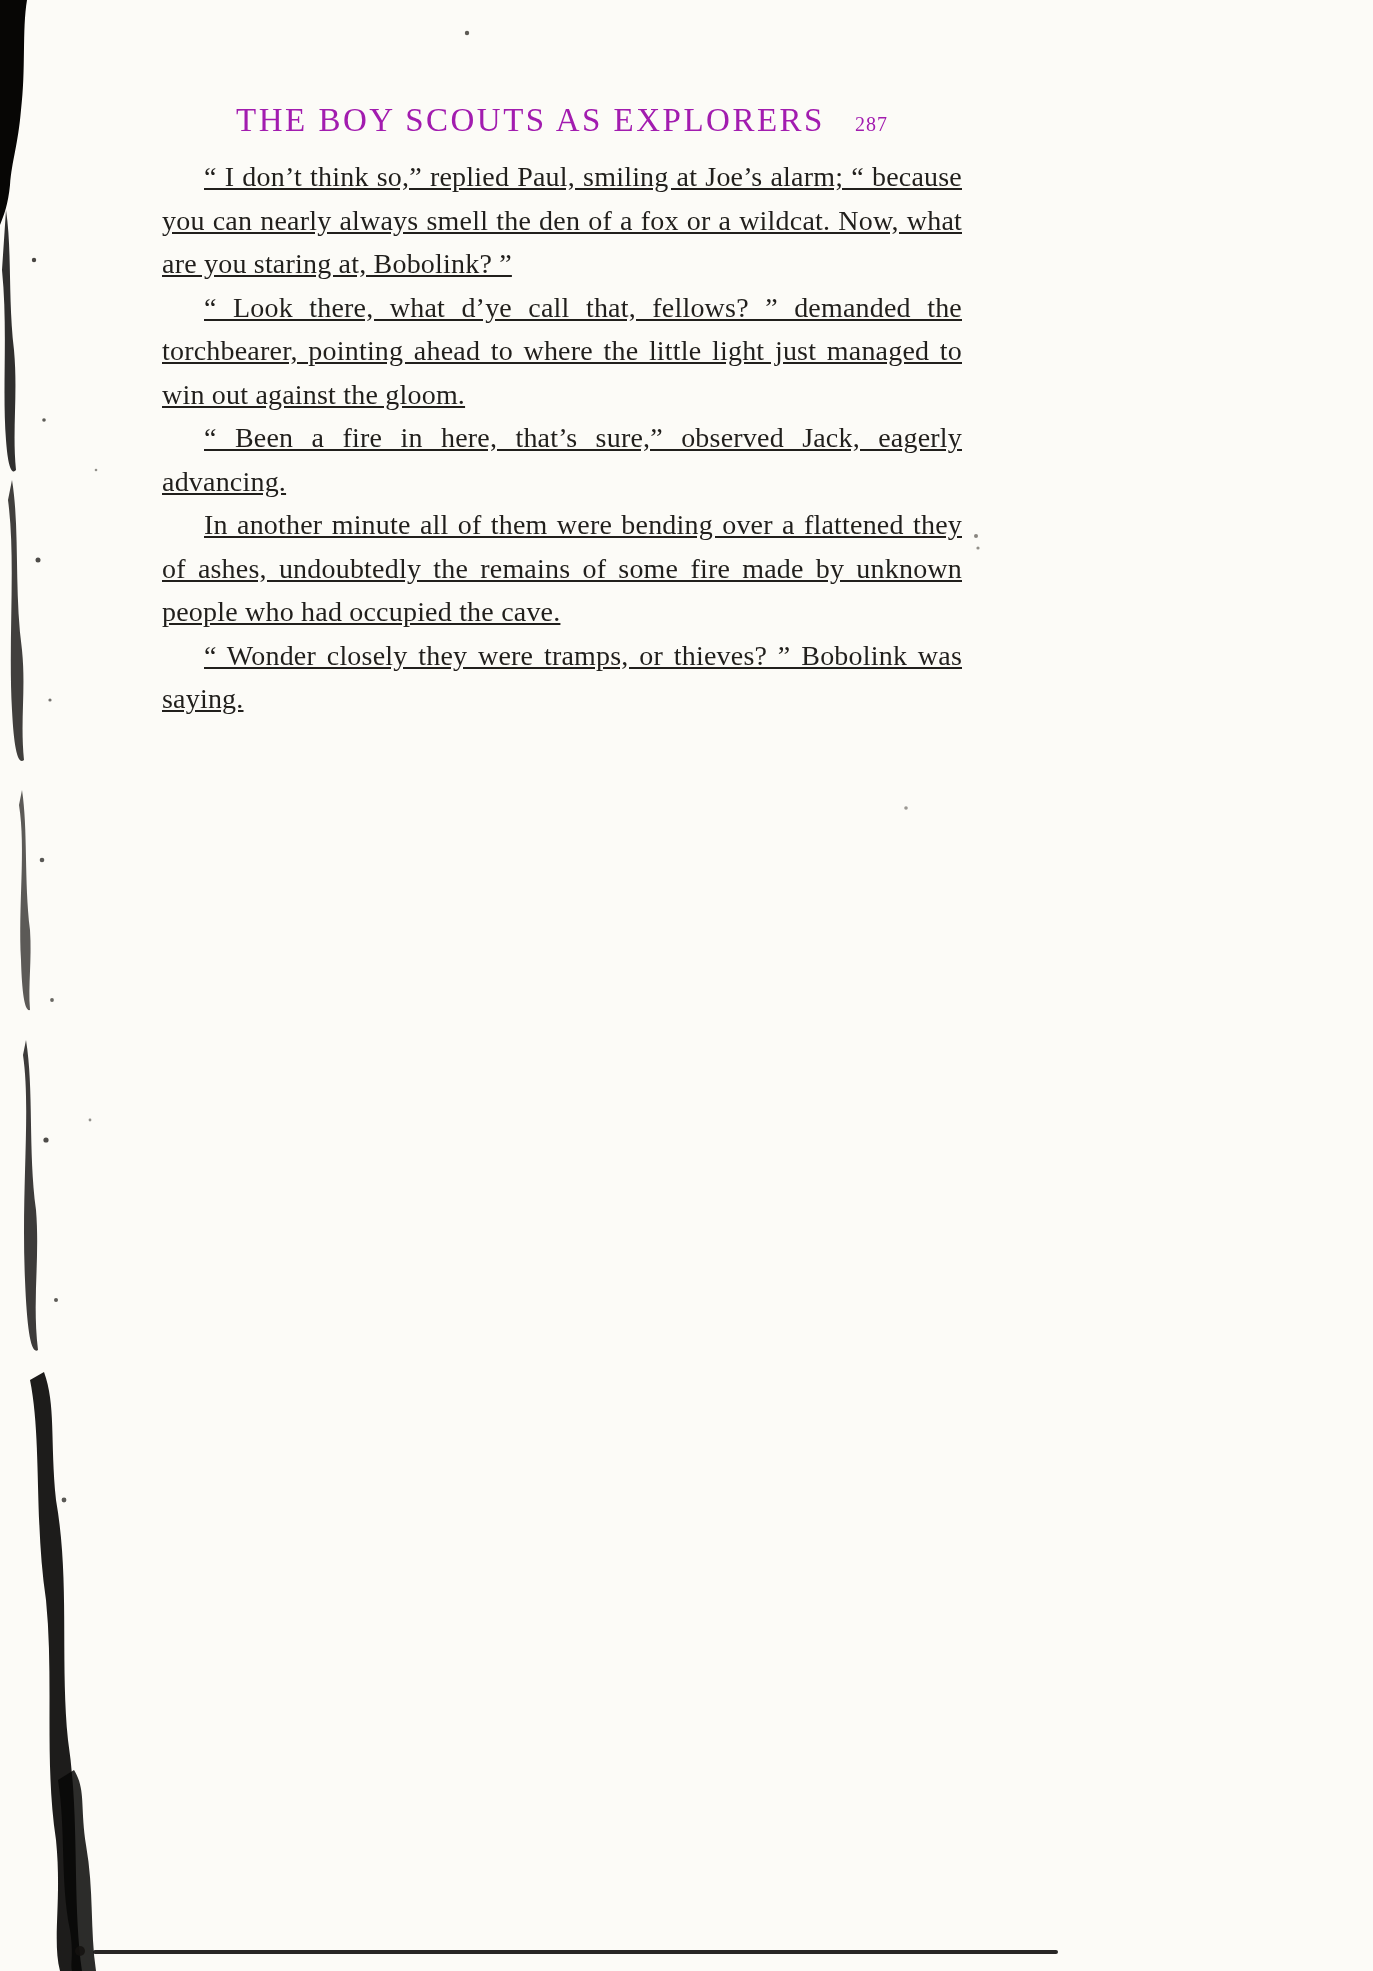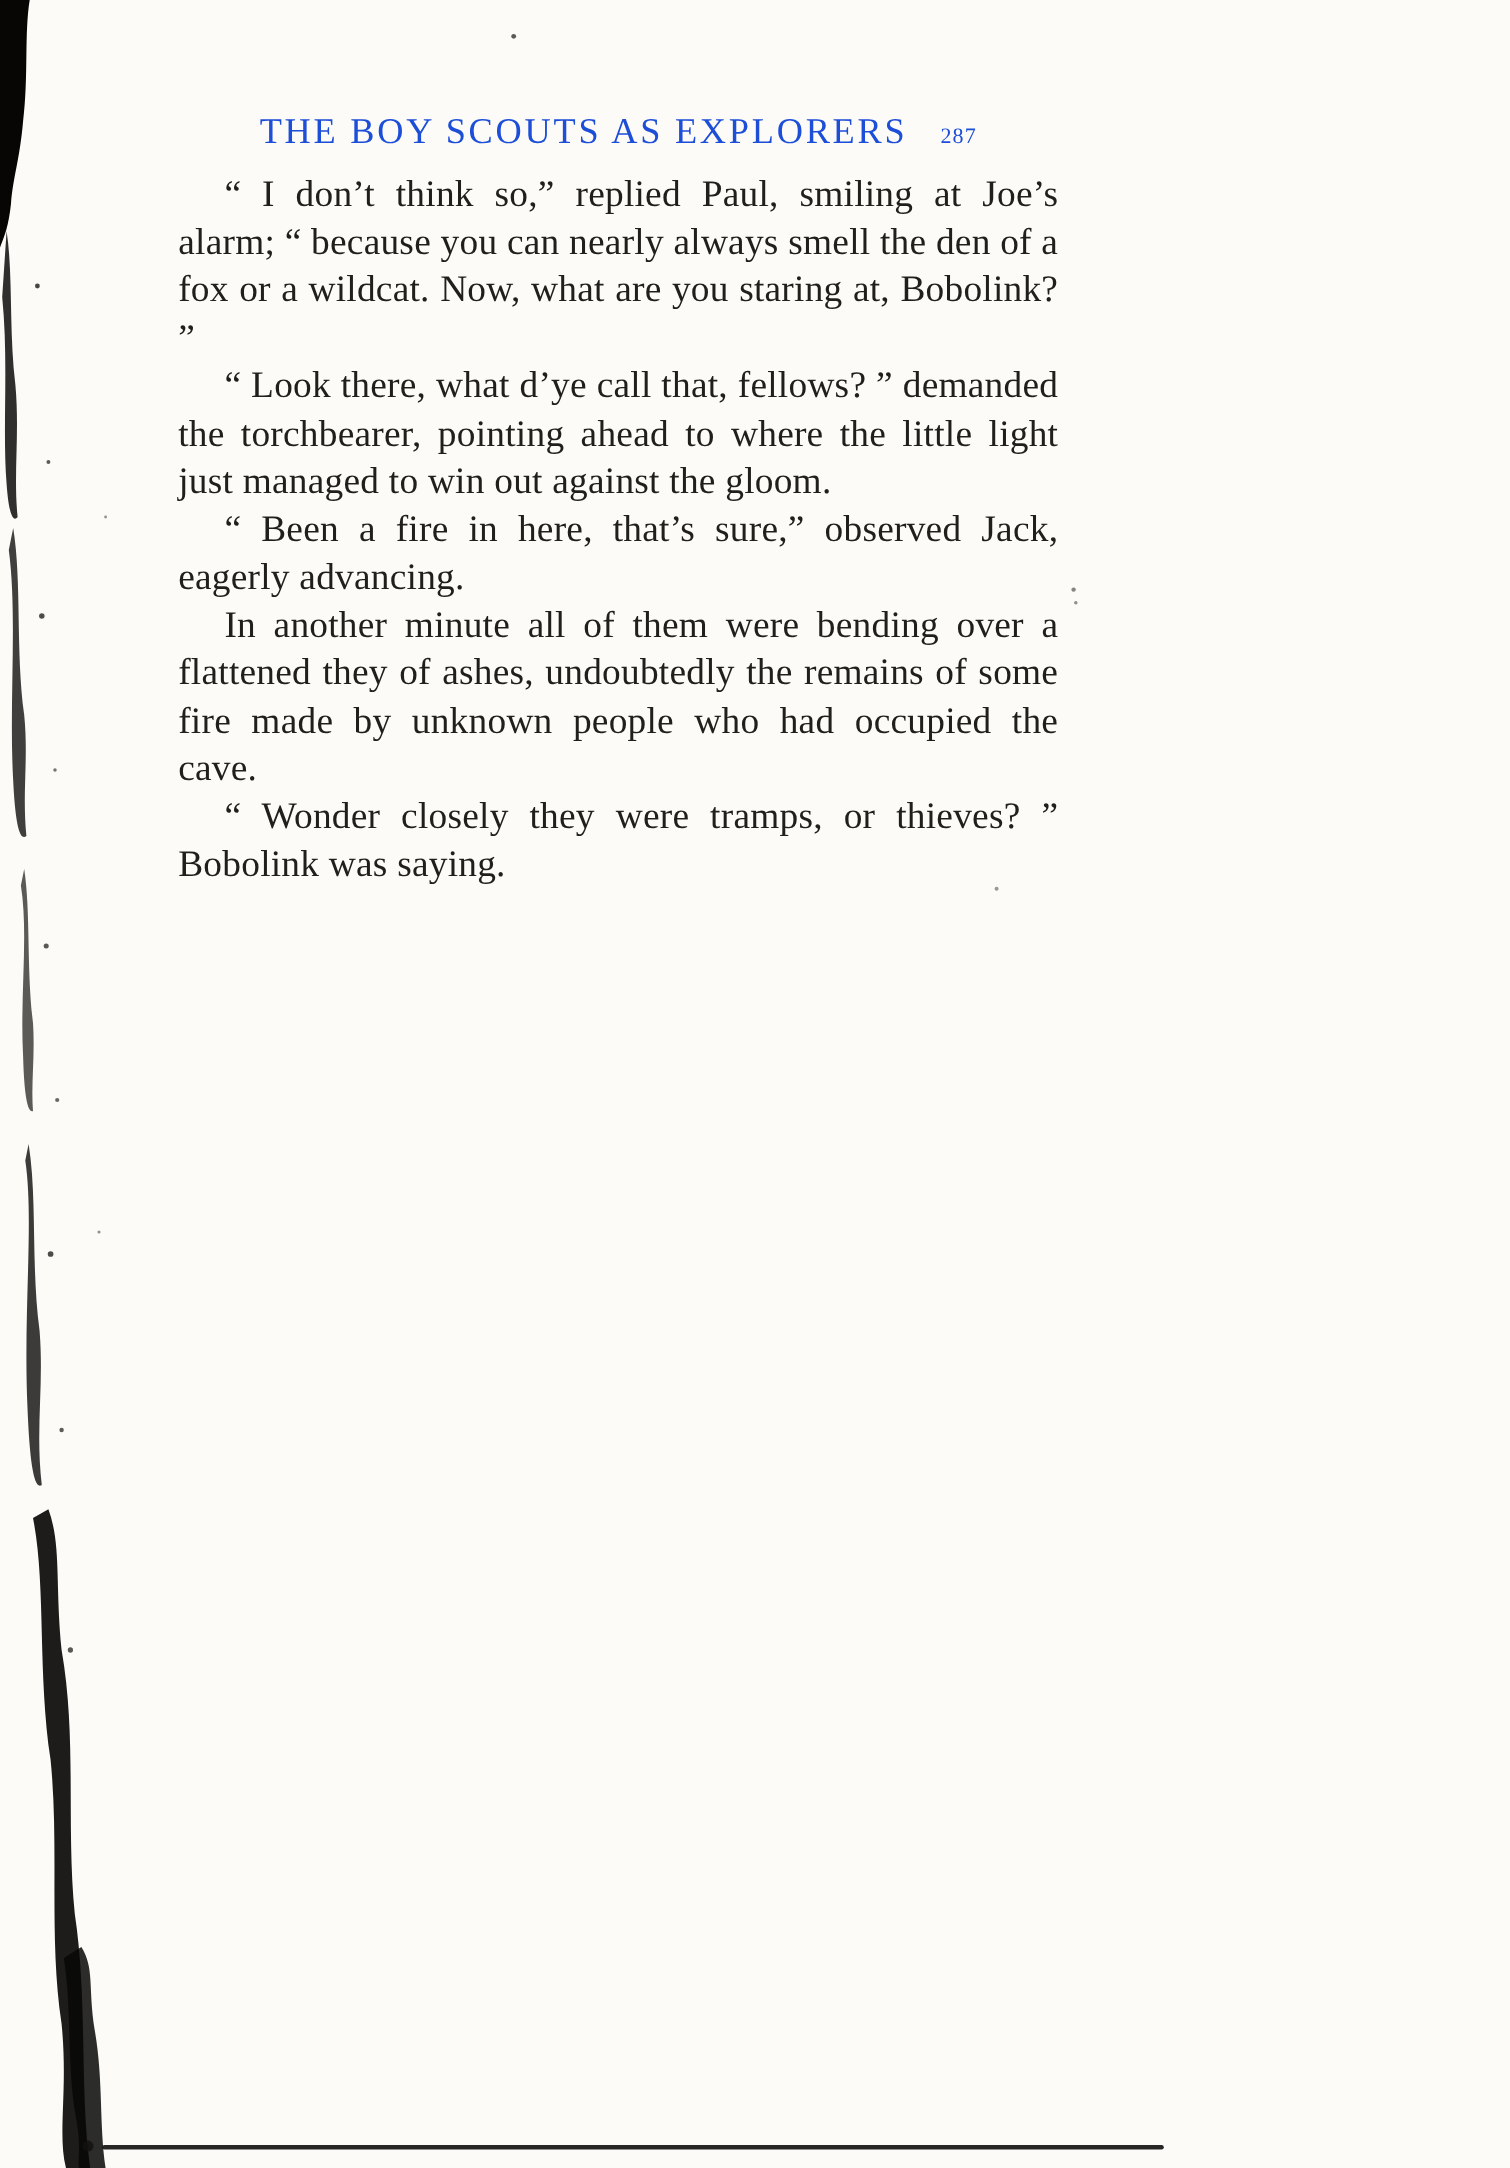--- a/index.html
+++ b/index.html
@@ -29,34 +29,35 @@
     width: 800px;
   }
   .running-header {
     display: flex;
     justify-content: center;
     align-items: baseline;
     font-size: 33px;
     letter-spacing: 2.5px;
     white-space: nowrap;
     margin-bottom: 16px;
-    color: #1d4ed8;
+    color: #a21caf;
   }
   .running-header .page-number {
     margin-left: 30px;
     font-size: 20px;
     letter-spacing: 1px;
   }
   .body-text p {
     margin: 0;
-    font-size: 34px;
+    font-size: 28px;
     line-height: 43.5px;
     text-align: justify;
     text-indent: 42px;
     letter-spacing: 0.2px;
+    text-decoration: underline;
   }
   .bottom-rule {
     position: absolute;
     left: 93px;
     top: 1950px;
     width: 965px;
     height: 4px;
     background: #161412;
     border-radius: 2px;
     opacity: 0.92;

